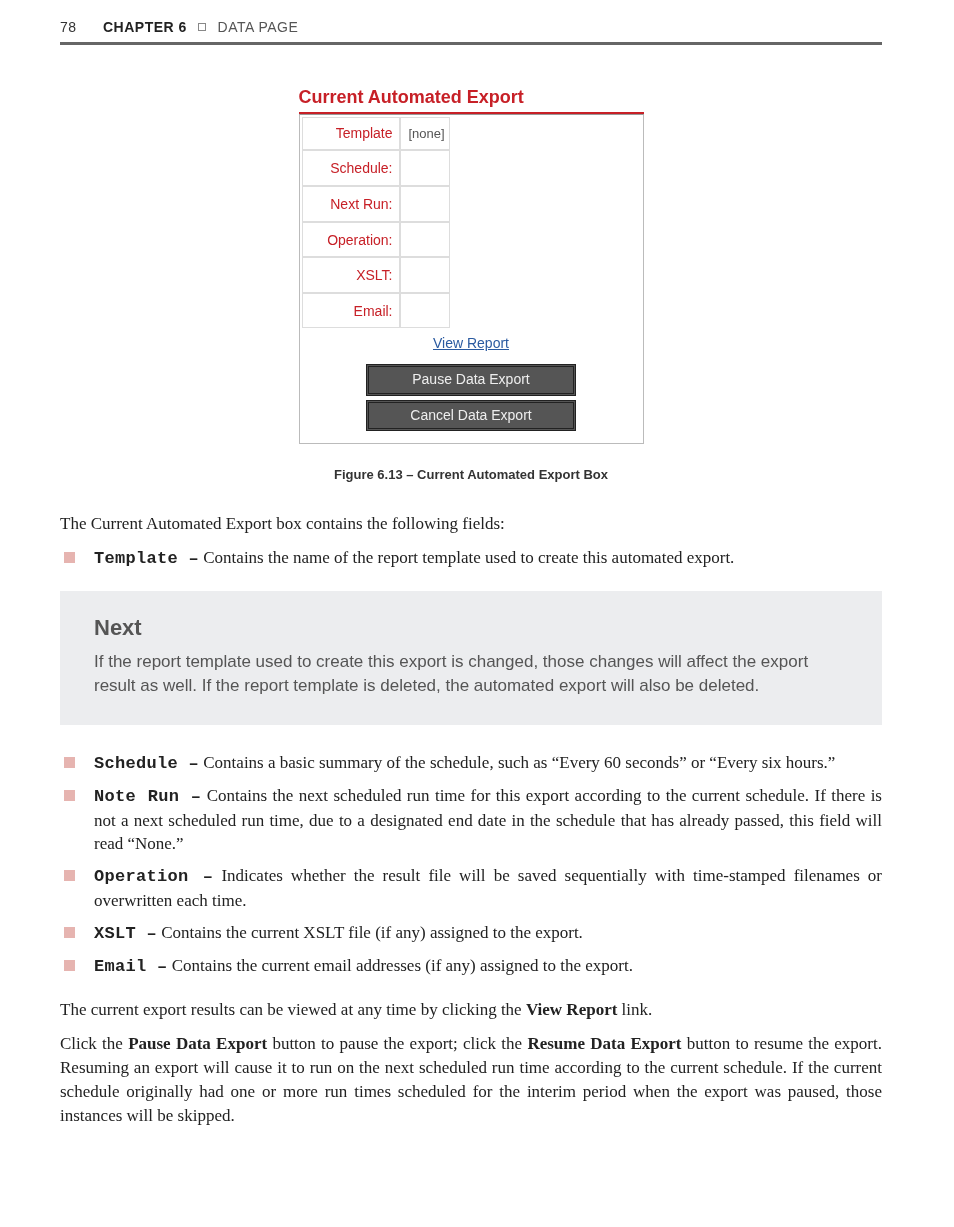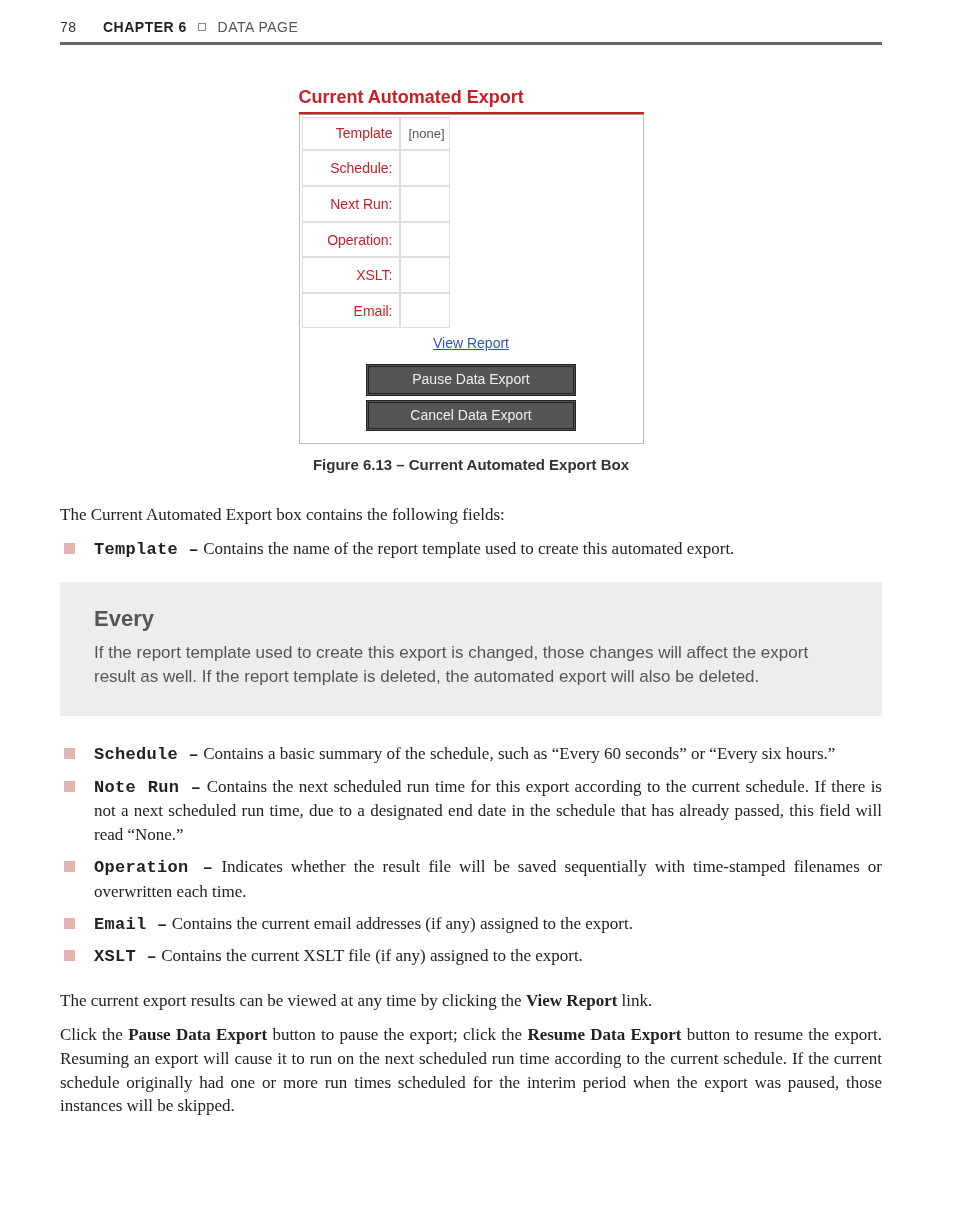--- a/index.html
+++ b/index.html
@@ -93,25 +93,25 @@
     color: #eee;
     border: 3px double #222;
     padding: 3px 0;
     font-size: 14px;
     font-family: Arial, sans-serif;
     text-align: center;
   }
 
   .figcaption {
     font-family: "Arial Narrow", Arial, sans-serif;
-    font-size: 15px;
+    font-size: 13px;
     font-weight: 700;
     color: #333;
     text-align: center;
-    margin: 6px 0 28px 0;
+    margin: 18px 0 28px 0;
   }
 
   p.body { text-align: justify; margin: 0 0 10px 0; }
 
   ul.fields { list-style: none; padding: 0; margin: 0 0 20px 0; }
   ul.fields li { position: relative; padding-left: 34px; text-align: justify; margin: 0 0 8px 0; }
   ul.fields li::before {
     content: ""; position: absolute; left: 4px; top: 6px;
     width: 11px; height: 11px; background: #e6b4b0;
   }
@@ -201,30 +201,30 @@
 
   <p class="body">The Current Automated Export box contains the following fields:</p>
 
   <ul class="fields">
     <li>
       <span class="li-label">Template –</span><span> Contains the name of the report template used to create this automated export.</span>
     </li>
   </ul>
 
   <div class="note-box">
-    <div class="note-title">Every</div>
+    <div class="note-title">Next</div>
     <div class="note-body">If the report template used to create this export is changed, those changes will affect the export result as well. If the report template is deleted, the automated export will also be deleted.</div>
   </div>
 
   <ul class="fields">
     <li><span class="li-label">Schedule –</span><span> Contains a basic summary of the schedule, such as “Every 60 seconds” or “Every six hours.”</span></li>
     <li><span class="li-label">Note Run –</span><span> Contains the next scheduled run time for this export according to the current schedule. If there is not a next scheduled run time, due to a designated end date in the schedule that has already passed, this field will read “None.”</span></li>
     <li><span class="li-label">Operation –</span><span> Indicates whether the result file will be saved sequentially with time-stamped filenames or overwritten each time.</span></li>
+    <li><span class="li-label">XSLT –</span><span> Contains the current XSLT file (if any) assigned to the export.</span></li>
     <li><span class="li-label">Email –</span><span> Contains the current email addresses (if any) assigned to the export.</span></li>
-    <li><span class="li-label">XSLT –</span><span> Contains the current XSLT file (if any) assigned to the export.</span></li>
   </ul>
 
   <p class="body">
     <span>The current export results can be viewed at any time by clicking the </span><b class="inline">View Report</b><span> link.</span>
   </p>
 
   <p class="body">
     <span>Click the </span><b class="inline">Pause Data Export</b><span> button to pause the export; click the </span><b class="inline">Resume Data Export</b><span> button to resume the export. Resuming an export will cause it to run on the next scheduled run time according to the current schedule. If the current schedule originally had one or more run times scheduled for the interim period when the export was paused, those instances will be skipped.</span>
   </p>
 

